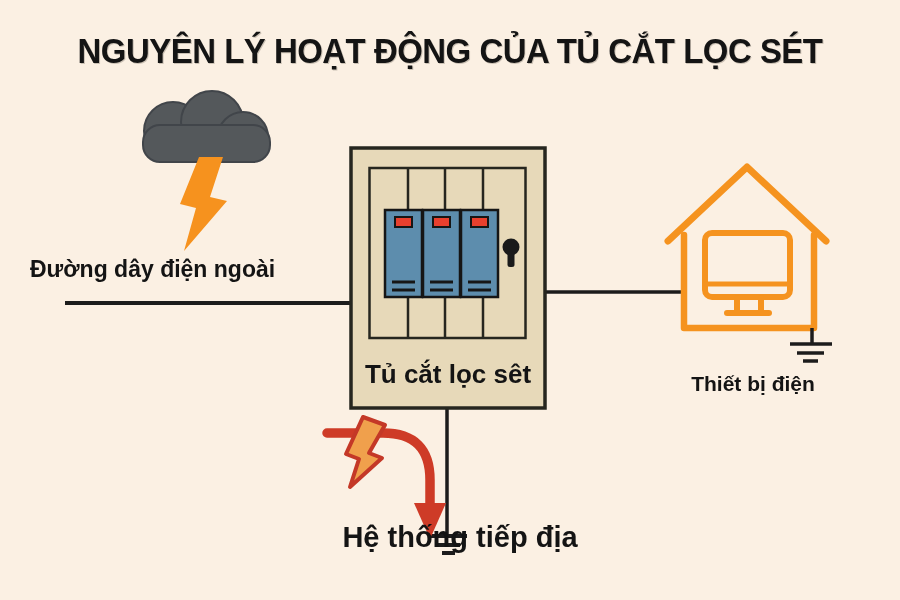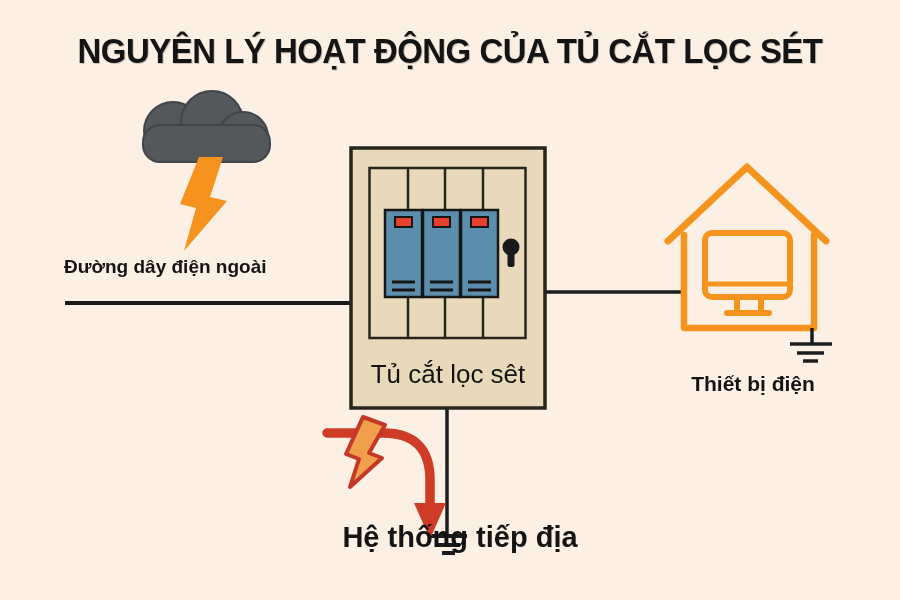--- a/index.html
+++ b/index.html
@@ -21,23 +21,23 @@
   #title{
     left:0;top:32px;width:900px;
     text-align:center;
     font-size:35px;
     font-weight:700;
     letter-spacing:-0.5px;
     transform:scaleX(0.94);
     transform-origin:center;
     text-shadow:1px 1px 0 rgba(60,50,40,0.25);
   }
-  #lbl-power{left:64px;top:257px;font-size:19px;}
+  #lbl-power{left:30px;top:257px;font-size:23px;}
   #lbl-phone{left:45px;top:321px;font-size:28px;}
-  #lbl-cabinet{left:351px;top:360px;width:194px;text-align:center;font-size:26px;font-weight:400;}
+  #lbl-cabinet{left:351px;top:360px;width:194px;text-align:center;font-size:26px;font-weight:700;}
   #lbl-device{left:658px;top:372px;width:190px;text-align:center;font-size:21px;}
   #lbl-ground{left:330px;top:522px;width:260px;text-align:center;font-size:29px;}
 </style>
 </head>
 <body>
 
 <div id="stage">
 
   <svg id="diagram-svg" width="900" height="600" viewBox="0 0 900 600">
 

